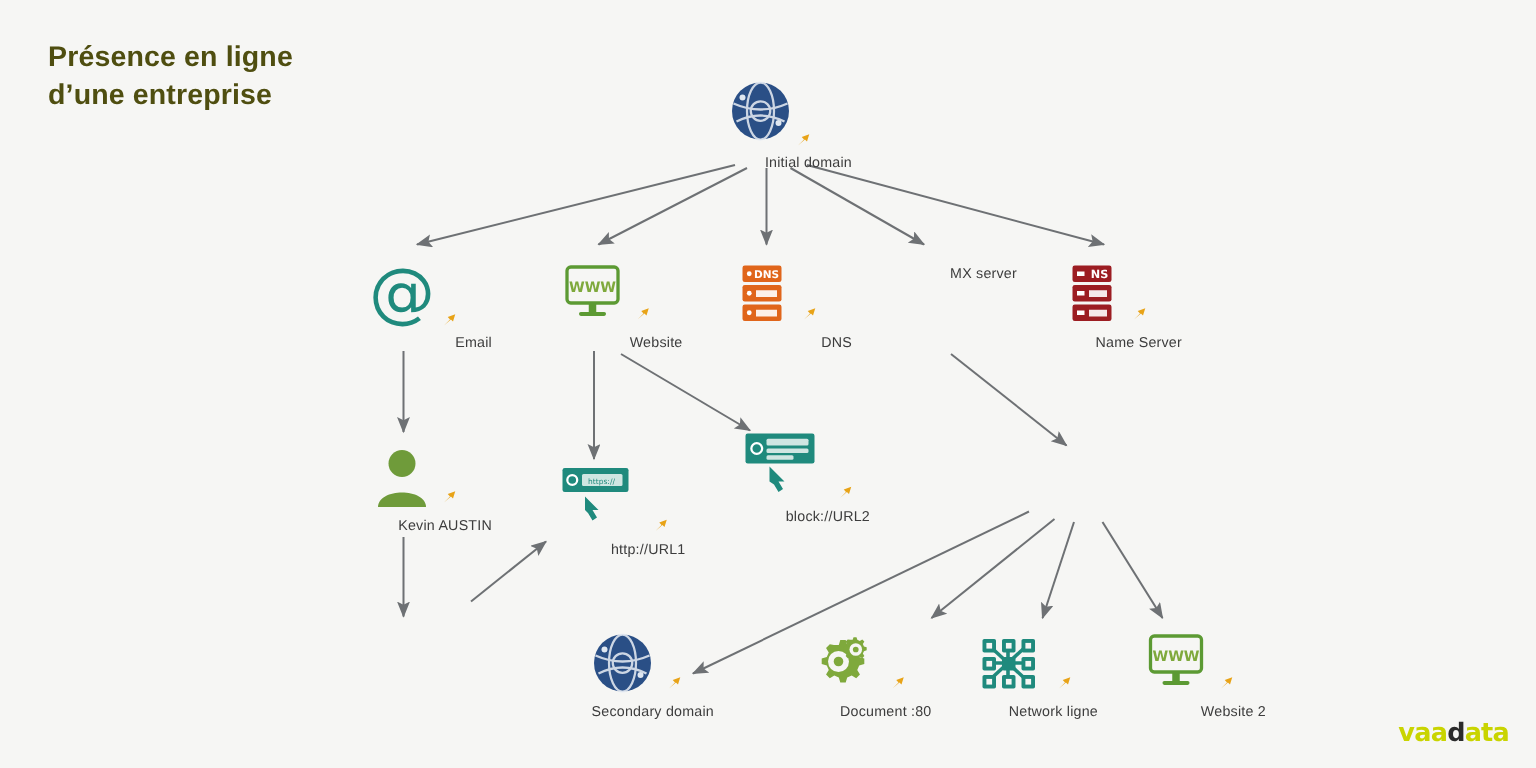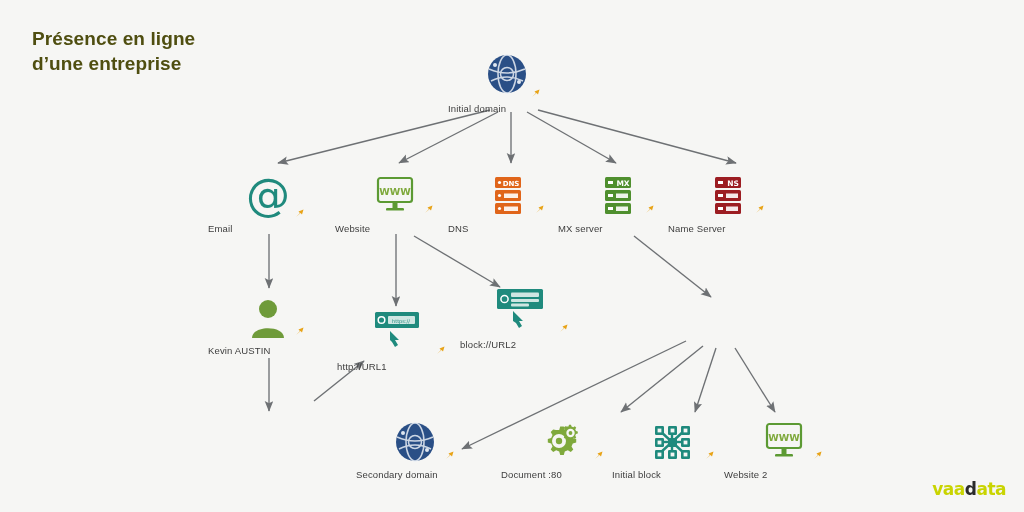--- a/index.html
+++ b/index.html
@@ -18,21 +18,21 @@
     color:#4f4e10;letter-spacing:.1px;
     white-space:pre-line;
   }
 
   #arrows{position:absolute;left:0;top:0;width:1024px;height:512px;pointer-events:none;}
 
   .node{
     position:absolute;
     width:120px;
     margin-left:-60px;
-    text-align:left;
+    text-align:right;
     color:#3b3b3b;
   }
   .node .ic{
     height:46px;
     display:flex;align-items:flex-end;justify-content:center;
     position:relative;
   }
   .node .lbl{
     margin-top:5px;
     font-size:9.5px;
@@ -155,36 +155,20 @@
         <rect x="17" y="32.5" width="14" height="4.5" fill="#fff" opacity=".9"></rect>
       </svg>
       <svg class="pin" style="right:22px;bottom:2px" viewBox="0 0 12 12">
         <path d="M2,9 L6,5 L4.5,3.4 L9.5,1.5 L8,6.4 L6.6,5 Z" fill="#e8a317"></path>
       </svg>
     </div>
     <div class="lbl">DNS</div>
   </div>
 
   <div class="node" style="left:618px;top:172px">
-    <div class="ic">
-      <svg width="42" height="44" viewBox="0 0 42 44">
-        <rect x="8" y="3" width="26" height="11" rx="1.5" fill="#4f8f2e"></rect>
-        <rect x="8" y="16" width="26" height="11" rx="1.5" fill="#4f8f2e"></rect>
-        <rect x="8" y="29" width="26" height="11" rx="1.5" fill="#4f8f2e"></rect>
-        <rect x="11" y="7" width="5" height="3" fill="#fff"></rect>
-        <rect x="11" y="20" width="5" height="3" fill="#fff"></rect>
-        <rect x="11" y="33" width="5" height="3" fill="#fff"></rect>
-        <text x="26" y="11.5" text-anchor="middle" font-family="DejaVu Sans, sans-serif" font-size="7.5" font-weight="bold" fill="#fff">MX</text>
-        <rect x="19" y="19.5" width="12" height="4.5" fill="#fff" opacity=".9"></rect>
-        <rect x="19" y="32.5" width="12" height="4.5" fill="#fff" opacity=".9"></rect>
-      </svg>
-      <svg class="pin" style="right:22px;bottom:2px" viewBox="0 0 12 12">
-        <path d="M2,9 L6,5 L4.5,3.4 L9.5,1.5 L8,6.4 L6.6,5 Z" fill="#e8a317"></path>
-      </svg>
-    </div>
     <div class="lbl">MX server</div>
   </div>
 
   <div class="node" style="left:728px;top:172px">
     <div class="ic">
       <svg width="42" height="44" viewBox="0 0 42 44">
         <rect x="8" y="3" width="26" height="11" rx="1.5" fill="#9c1d22"></rect>
         <rect x="8" y="16" width="26" height="11" rx="1.5" fill="#9c1d22"></rect>
         <rect x="8" y="29" width="26" height="11" rx="1.5" fill="#9c1d22"></rect>
         <rect x="11" y="7" width="5" height="3" fill="#fff"></rect>
@@ -324,21 +308,21 @@
           <rect x="34.6" y="20.6" width="3.8" height="3.8"></rect>
           <rect x="8.6" y="32.6" width="3.8" height="3.8"></rect>
           <rect x="21.6" y="32.6" width="3.8" height="3.8"></rect>
           <rect x="34.6" y="32.6" width="3.8" height="3.8"></rect>
         </g>
       </svg>
       <svg class="pin" style="right:16px;bottom:2px" viewBox="0 0 12 12">
         <path d="M2,9 L6,5 L4.5,3.4 L9.5,1.5 L8,6.4 L6.6,5 Z" fill="#e8a317"></path>
       </svg>
     </div>
-    <div class="lbl">Initial block</div>
+    <div class="lbl">Network ligne</div>
   </div>
 
   <div class="node" style="left:784px;top:418px">
     <div class="ic">
       <svg width="48" height="44" viewBox="0 0 48 44">
         <rect x="7" y="4" width="34" height="24" rx="2.5" fill="none" stroke="#5c9a33" stroke-width="2.2"></rect>
         <text x="24" y="20.5" text-anchor="middle" font-family="DejaVu Sans, sans-serif" font-size="9.5" font-weight="bold" fill="#7fa93c">WWW</text>
         <rect x="21.5" y="28" width="5" height="6" fill="#5c9a33"></rect>
         <rect x="15" y="34" width="18" height="2.6" rx="1.2" fill="#5c9a33"></rect>
       </svg>

